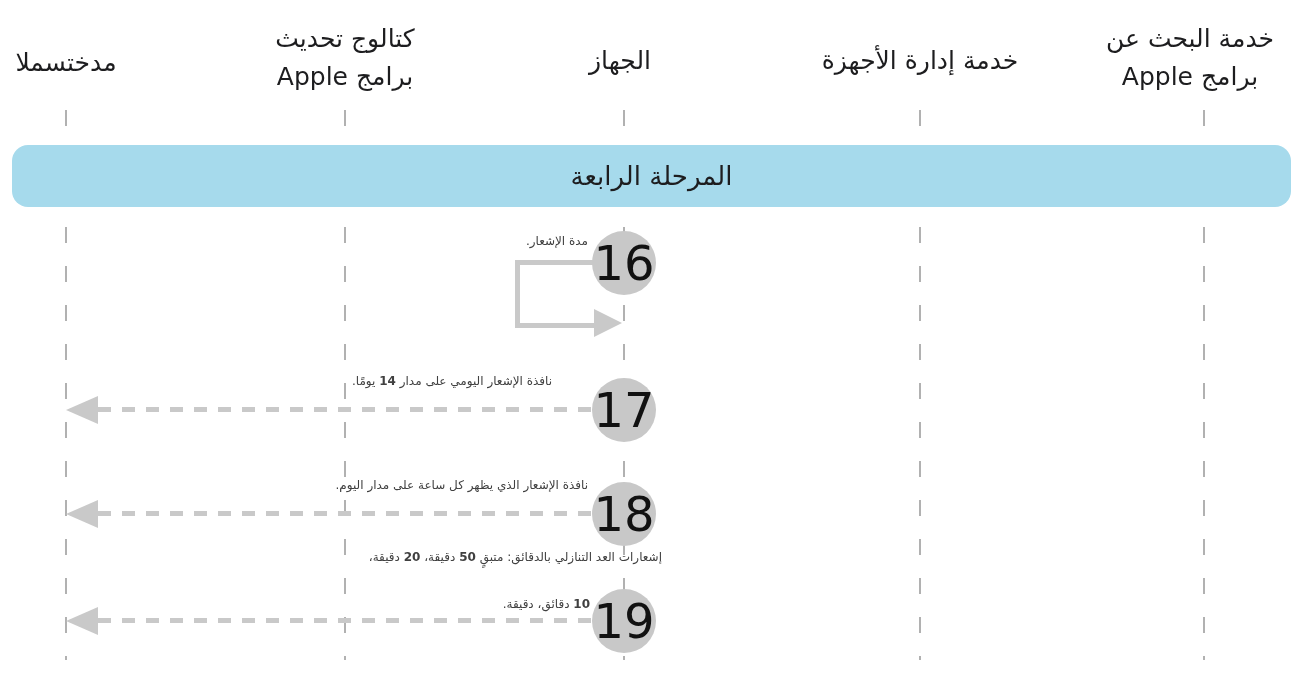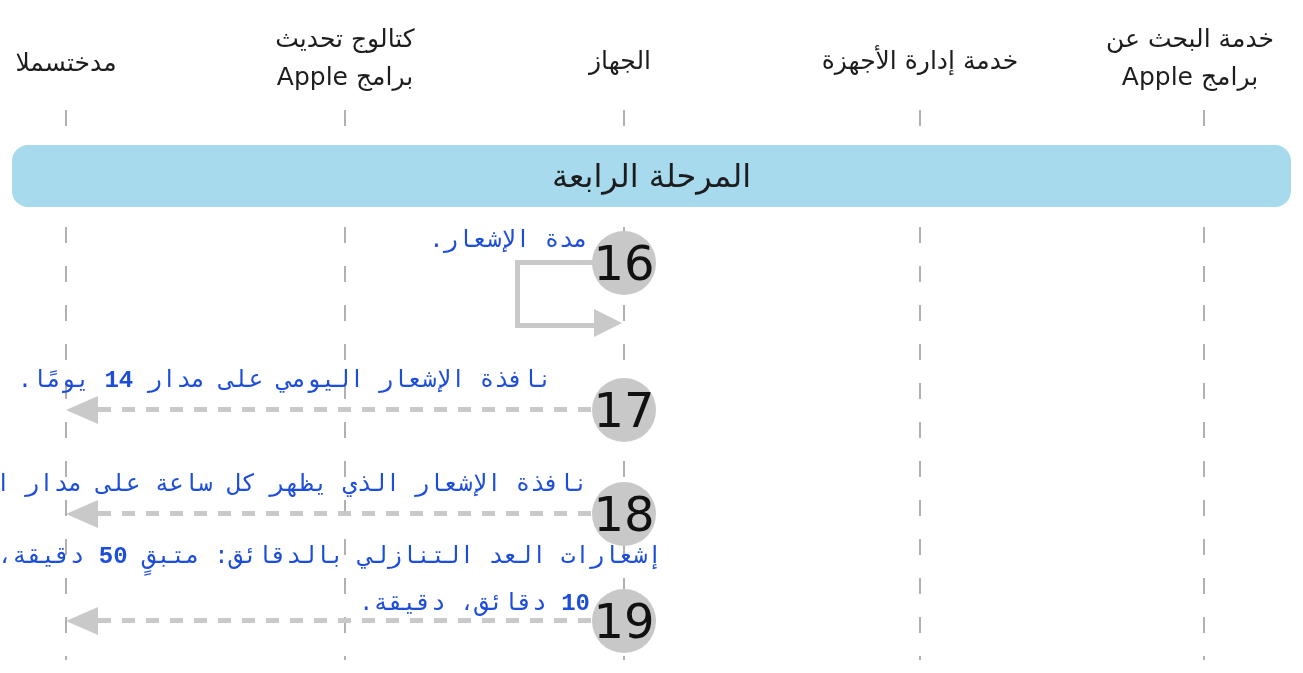--- a/index.html
+++ b/index.html
@@ -29,43 +29,42 @@
     top:110px;height:550px;width:2px;
     background:repeating-linear-gradient(180deg,#b1b1b1 0 16px,transparent 16px 39px);
   }
   
   .phase-banner{
     position:absolute;
     left:12px;top:145px;width:1279px;height:62px;
     background:#a6daec;
     border-radius:16px;
     display:flex;align-items:center;justify-content:center;
-    font-size:32px;
+    font-size:26px;
     direction:rtl;
     z-index:3;
   }
   
   .step-circle{
     position:absolute;
     left:592px;width:64px;height:64px;
     background:#c8c8c8;border-radius:50%;
     display:flex;align-items:center;justify-content:center;
     font-size:48px;font-weight:500;color:#111111;
     z-index:4;
   }
   
   .msg-label{
     position:absolute;
     direction:rtl;
     white-space:nowrap;
-    font-size:24px;
+    font-size:12px;
     line-height:26px;
-    color:#1d4ed8;
+    color:#404040;
     z-index:5;
-    font-family:Liberation Mono, monospace;
   }
   .msg-label b{font-weight:700;}
   
   .dash-line{
     position:absolute;
     left:98px;width:494px;height:5px;
     background:repeating-linear-gradient(90deg,#c9c9c9 0 13px,transparent 13px 24px);
     z-index:2;
   }
   .arrowhead-left{

